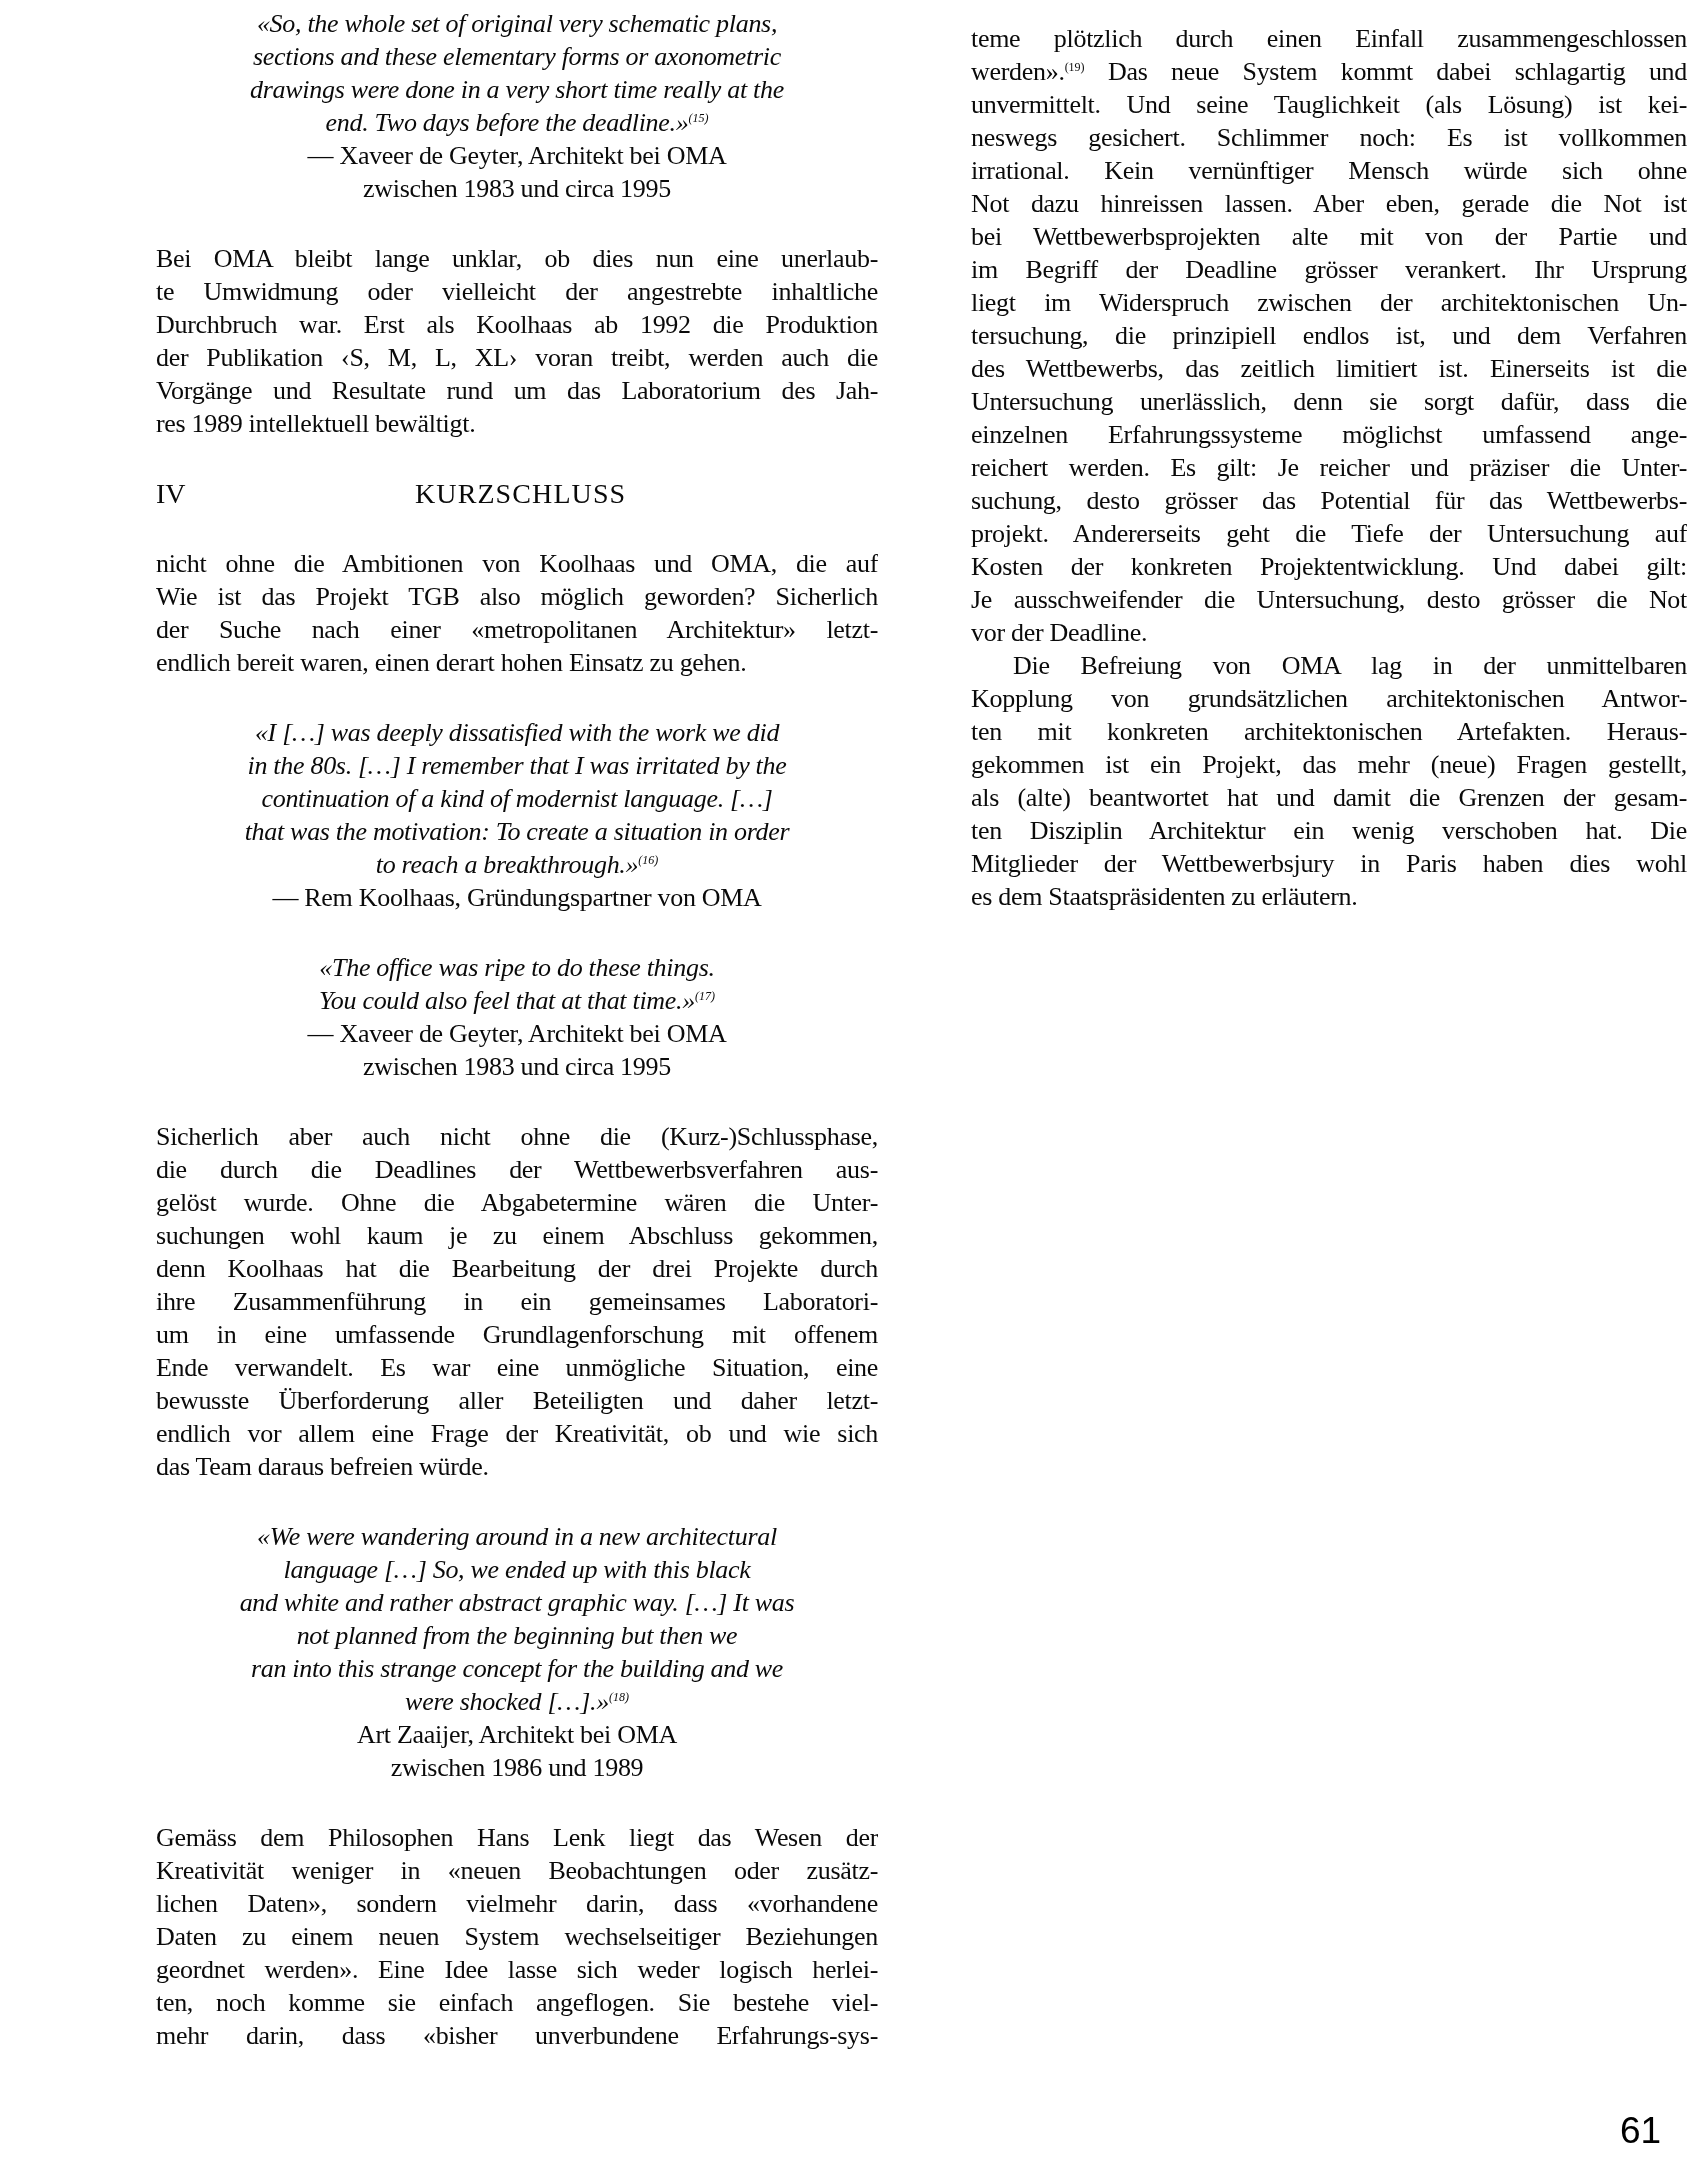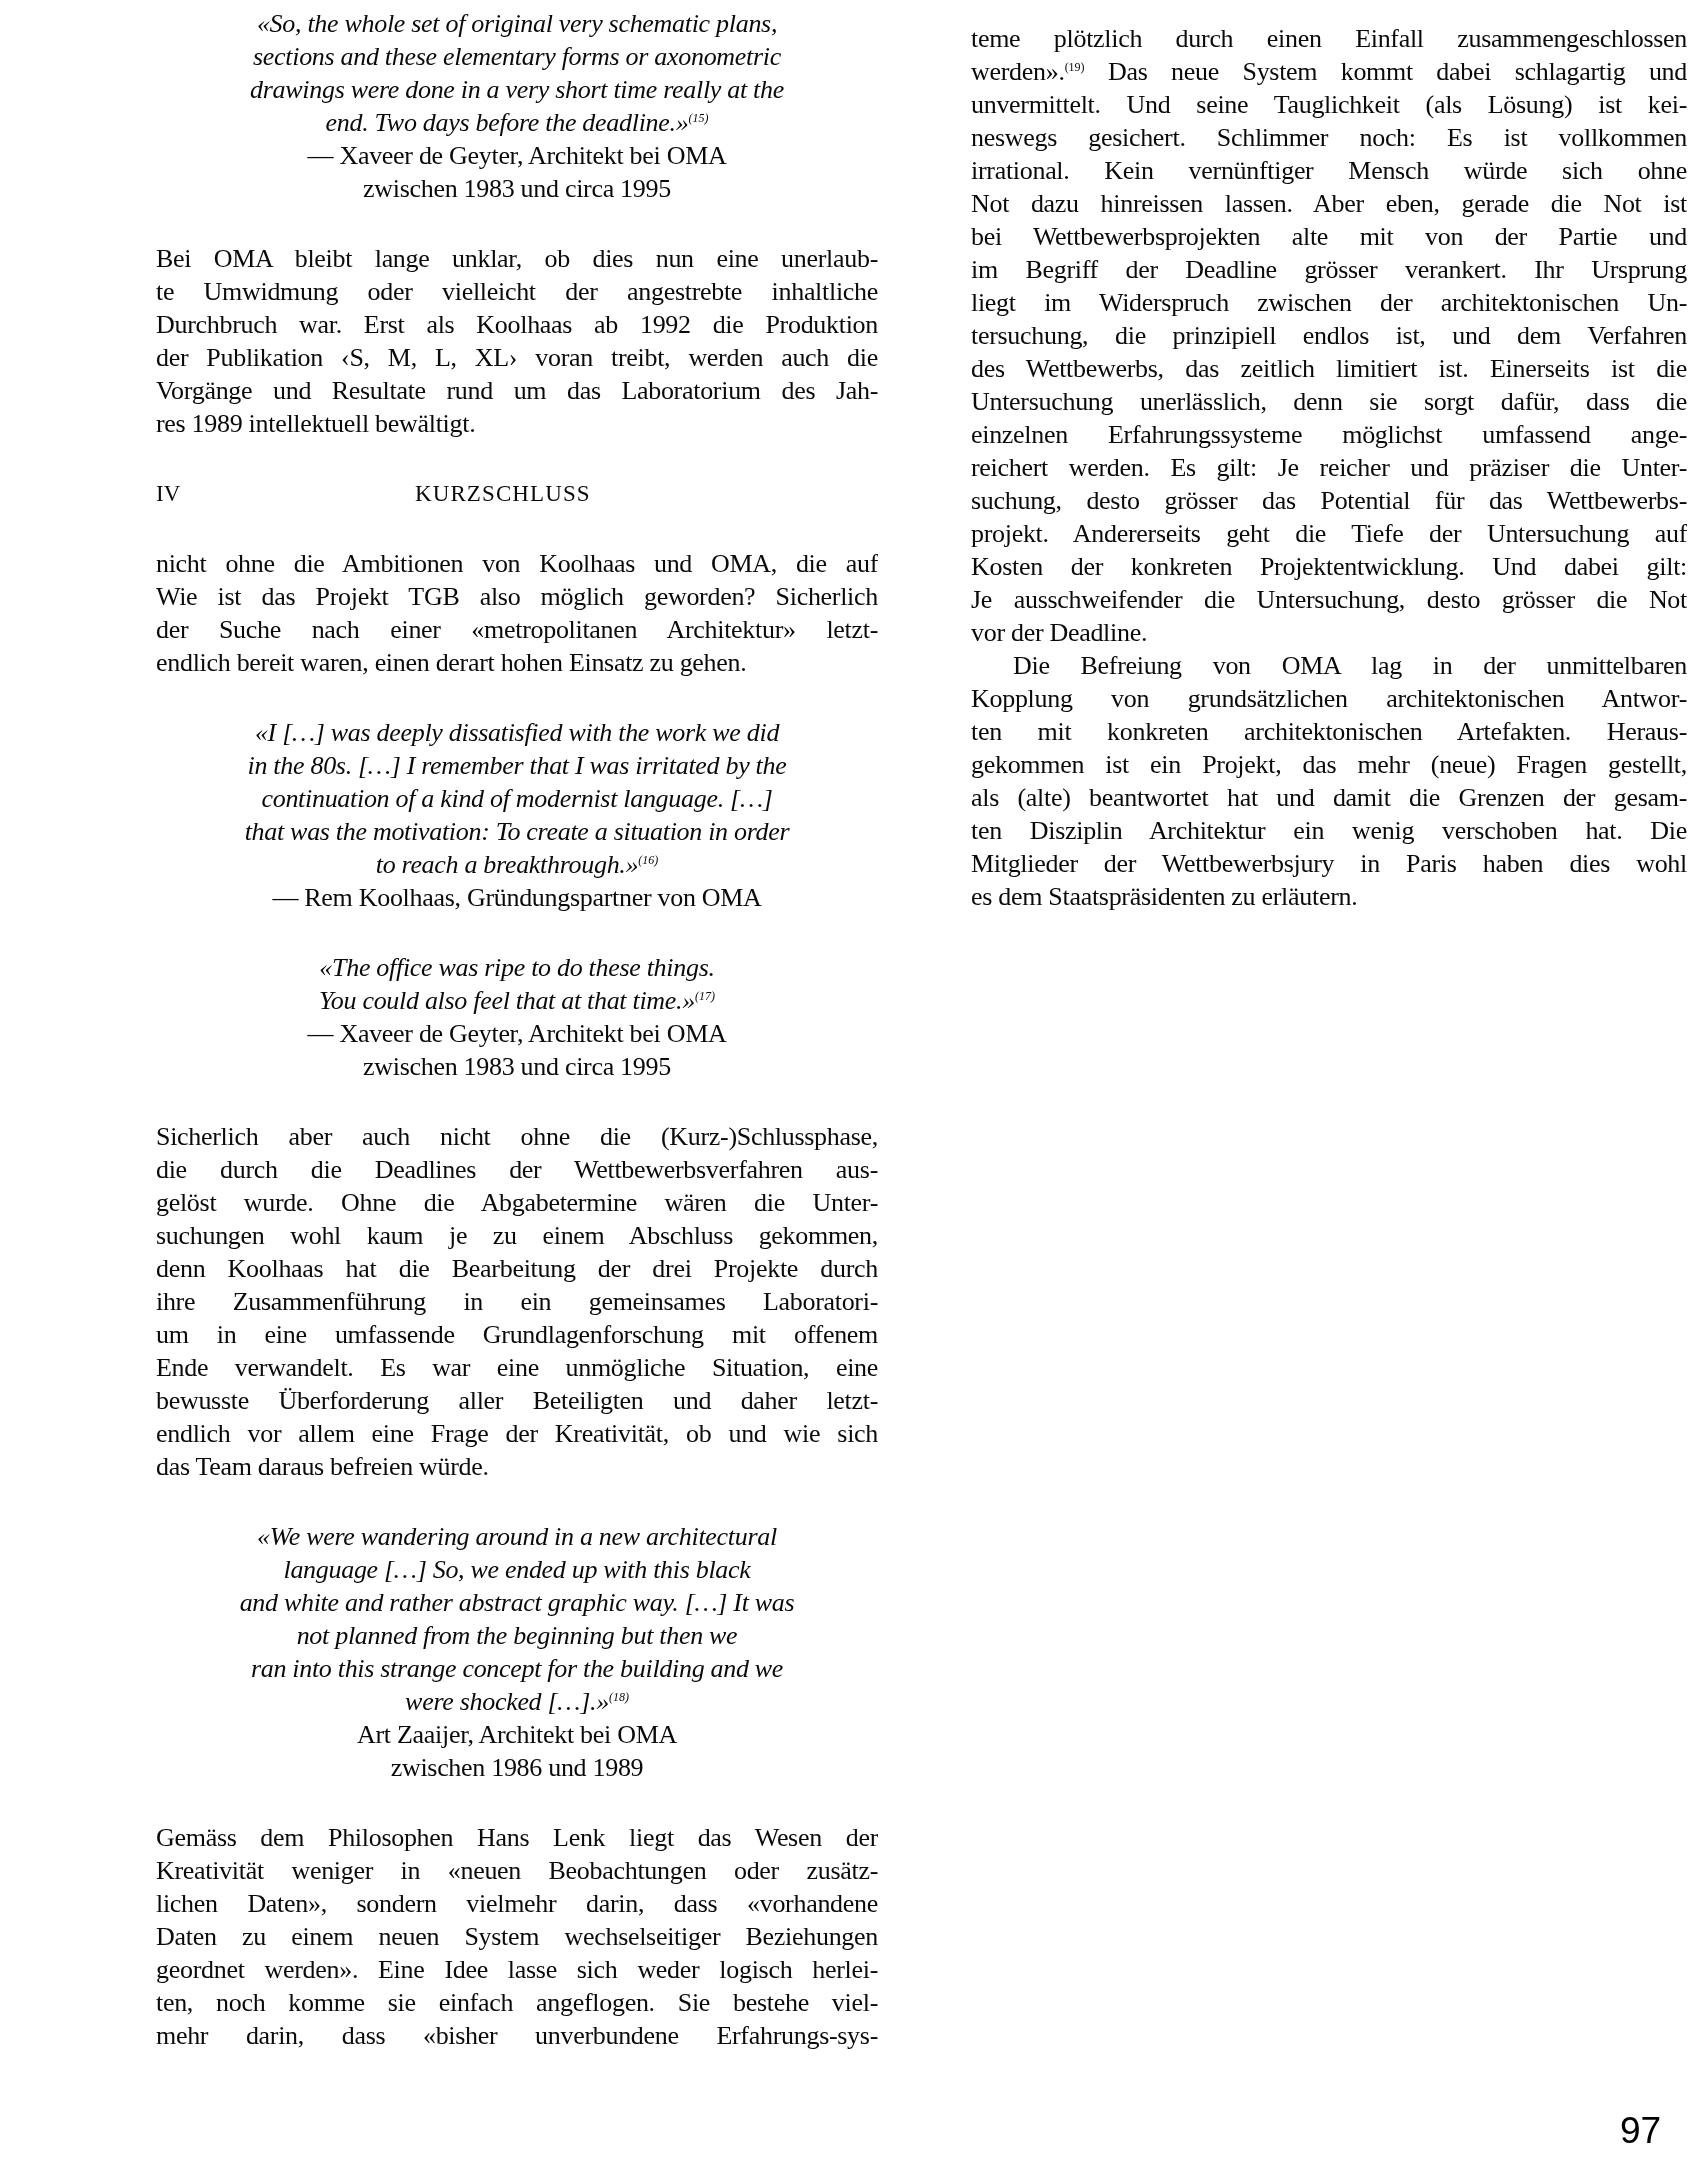--- a/index.html
+++ b/index.html
@@ -47,21 +47,21 @@
     line-height: 0;
     vertical-align: 9.2px;
     letter-spacing: 0;
     font-style: normal;
   }
   .quote-lines sup { font-style: italic; }
 
   .heading {
     position: relative;
     height: 33px;
-    font-size: 23px;
+    font-size: 28px;
     line-height: 33px;
   }
   .heading-num { position: absolute; left: 0; top: 0; }
   .heading-title { position: absolute; left: 259px; top: 0; letter-spacing: 1.1px; }
 
   #page-number {
     position: absolute;
     left: 1620px;
     top: 2111px;
     font-family: "Liberation Sans", sans-serif;
@@ -204,14 +204,14 @@
       <div class="jline">ten mit konkreten architektonischen Artefakten. Heraus-</div>
       <div class="jline">gekommen ist ein Projekt, das mehr (neue) Fragen gestellt,</div>
       <div class="jline">als (alte) beantwortet hat und damit die Grenzen der gesam-</div>
       <div class="jline">ten Disziplin Architektur ein wenig verschoben hat. Die</div>
       <div class="jline">Mitglieder der Wettbewerbsjury in Paris haben dies wohl</div>
       <div class="jline last">es dem Staatspräsidenten zu erläutern.</div>
     </div>
 
 </div>
 
-<div id="page-number">97</div>
+<div id="page-number">61</div>
 
 
 </body></html>

